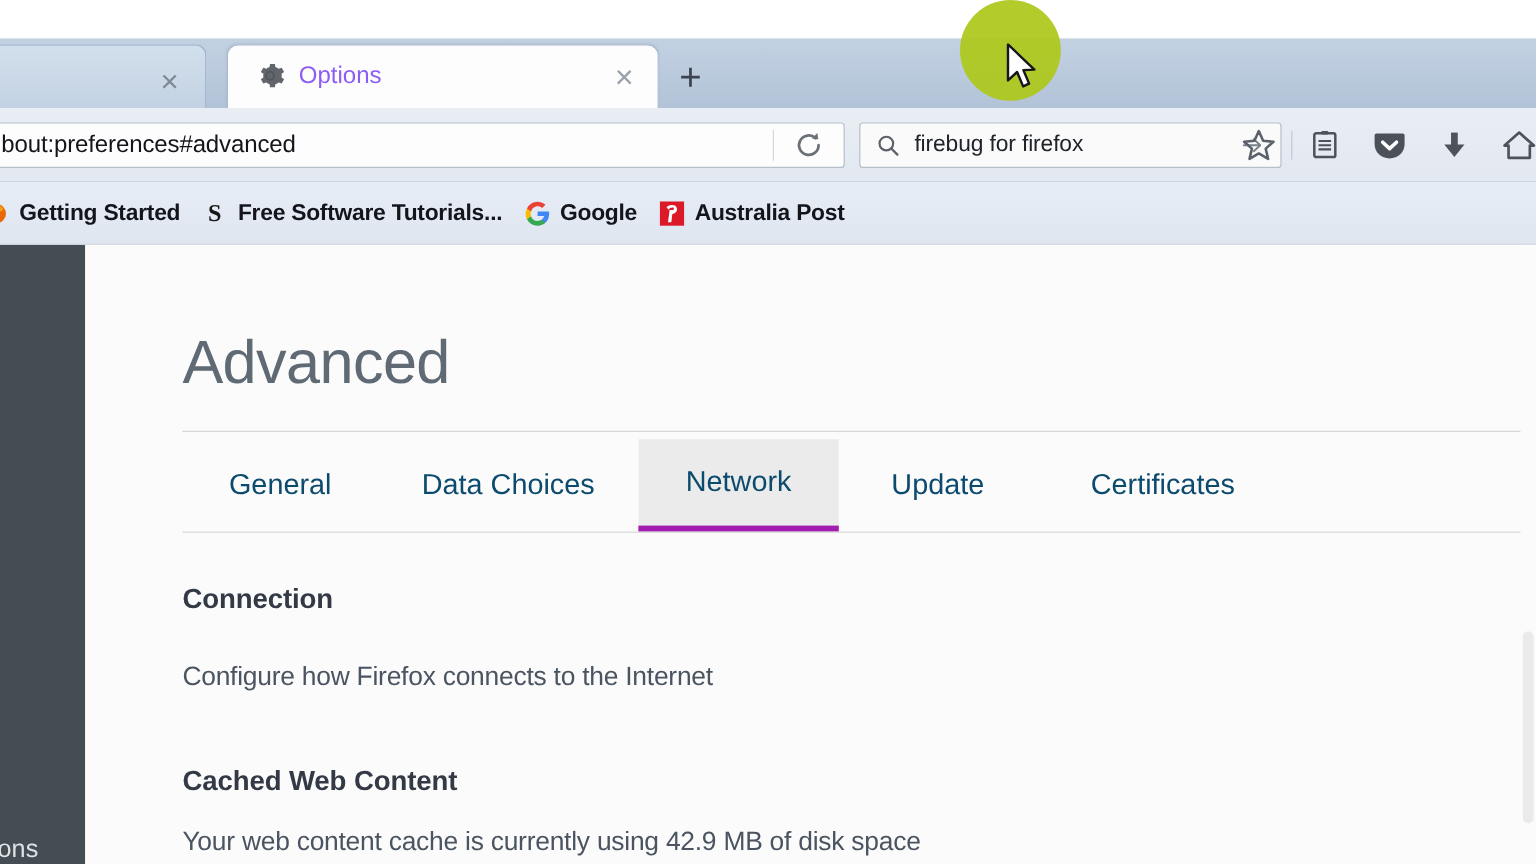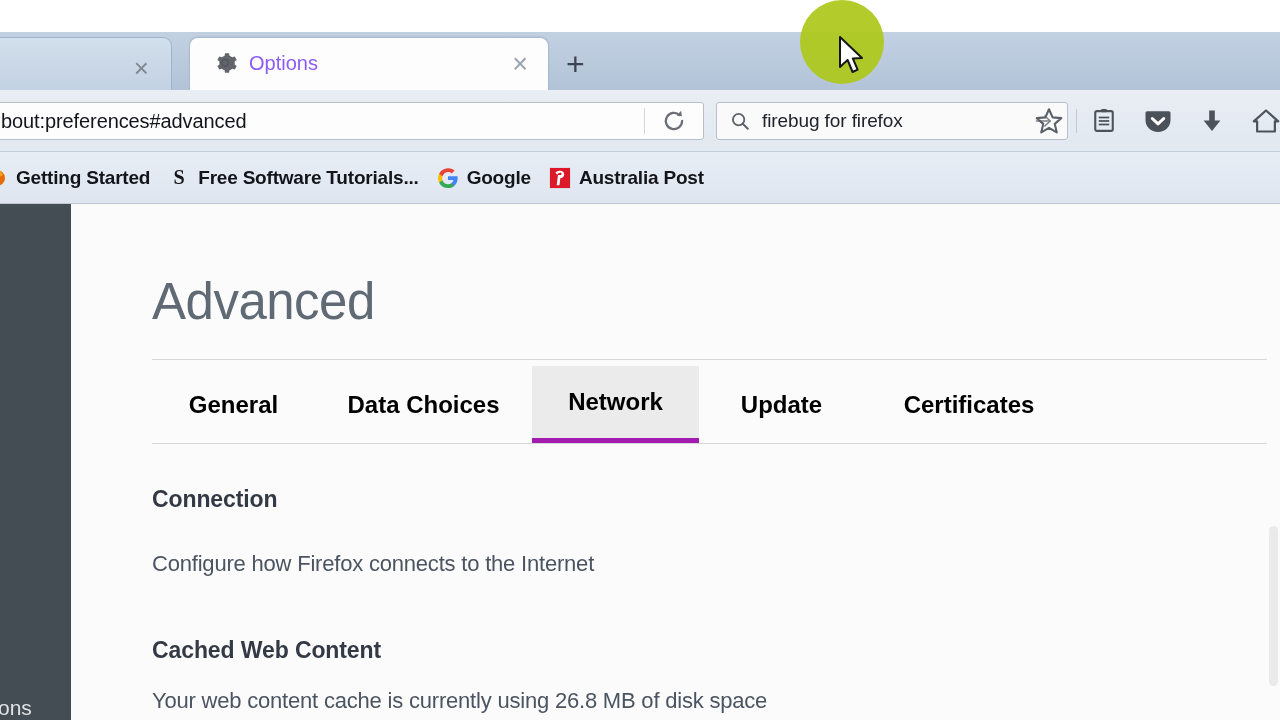--- a/index.html
+++ b/index.html
@@ -203,22 +203,22 @@
 
   .tabrow {
     position: absolute; left: 81px; top: 162px;
     width: 1128px; height: 77px;
   }
   .ptab {
     position: absolute; bottom: 0;
     height: 77px;
     display: flex; align-items: center; justify-content: center;
     font-size: 24px;
-    color: #000000;
-    font-weight: 700;
+    color: #0c4a6e;
+    font-weight: 400;
     box-sizing: border-box;
     white-space: nowrap;
   }
   .ptab.active {
     background: #ebebeb;
     border-bottom: 5px solid #a21caf;
   }
   .tabs-rule {
     position: absolute; left: 81px; top: 239px;
     width: 1128px; height: 1px;
@@ -428,21 +428,21 @@
         <div class="ptab" style="left:712px; width:210px;">
           <span>Certificates</span>
         </div>
       </div>
       <div class="tabs-rule"></div>
 
       <div class="sec-title" style="top:282px;">Connection</div>
       <div class="sec-desc" style="top:347px;">Configure how Firefox connects to the Internet</div>
 
       <div class="sec-title" style="top:433px;">Cached Web Content</div>
-      <div class="sec-desc" style="top:484px;">Your web content cache is currently using 26.8 MB of disk space</div>
+      <div class="sec-desc" style="top:484px;">Your web content cache is currently using 42.9 MB of disk space</div>
 
       <div class="scrollbar">
         <div class="scroll-thumb"></div>
       </div>
     </div>
   </div>
 
   <div class="cursor-halo"></div>
   <div class="cursor-arrow">
     <svg width="30" height="42" viewBox="0 0 30 42">

